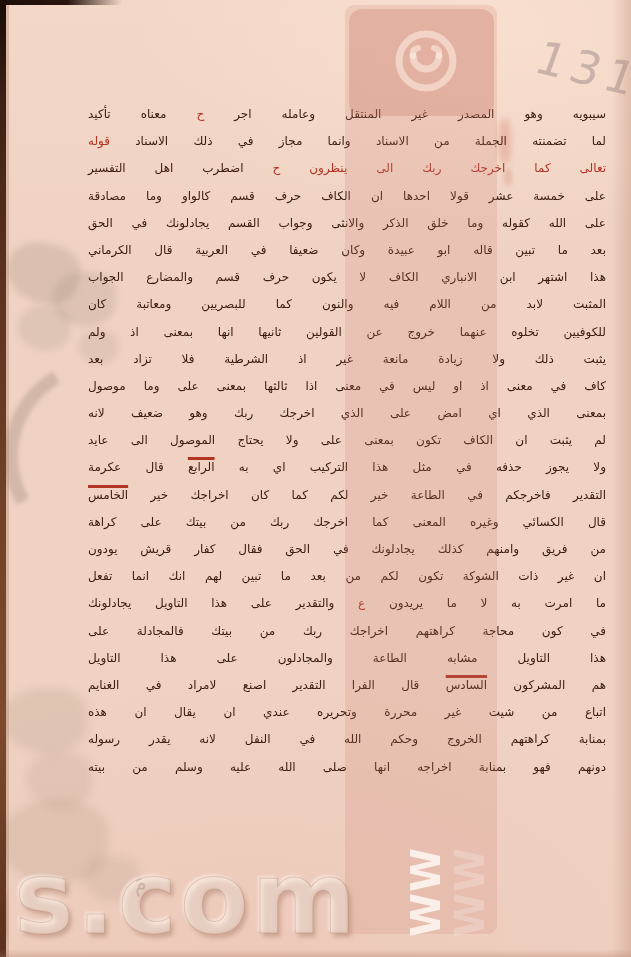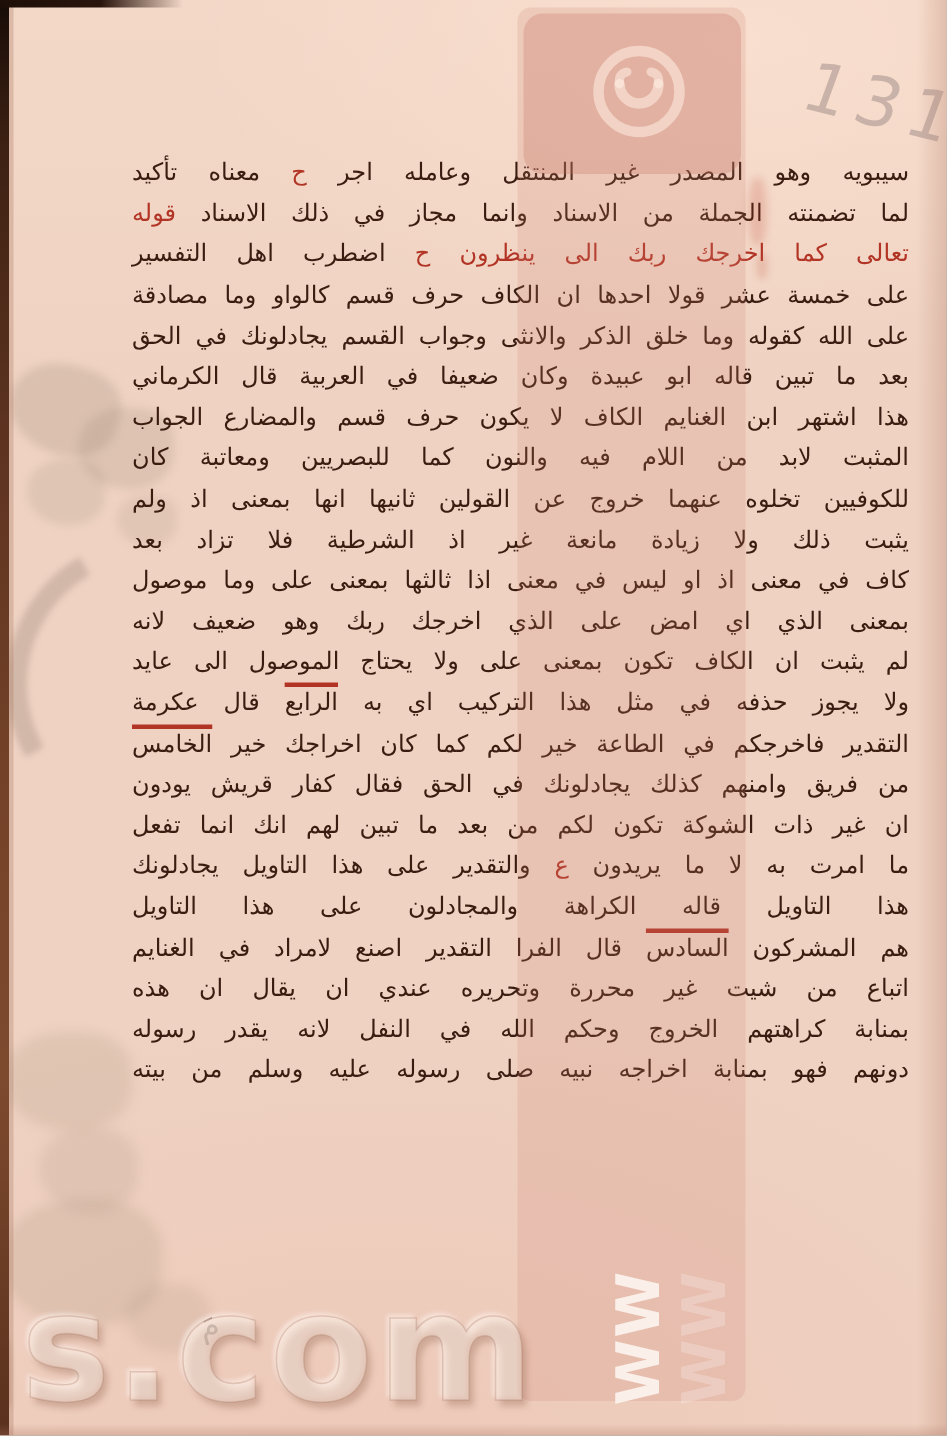--- a/index.html
+++ b/index.html
@@ -10,21 +10,21 @@
     background-image:
       radial-gradient(ellipse 520px 280px at 78% 3%, rgba(250,224,208,0.85), rgba(250,224,208,0) 70%),
       linear-gradient(to bottom, rgba(246,220,204,0.55), rgba(246,220,204,0) 28%),
       radial-gradient(ellipse 720px 420px at 40% 102%, rgba(235,190,174,0.45), rgba(235,190,174,0) 72%);
     font-family:"DejaVu Sans", sans-serif;
   }
   .abs{position:absolute;}
   
   .text-block{
     position:absolute;left:88px;right:25px;top:101px;
-    direction:rtl;color:#3a1c10;font-size:16px;line-height:27.2px;
+    direction:rtl;color:#3a1c10;font-size:12px;line-height:27.2px;
     font-family:"DejaVu Sans", sans-serif;
   }
   .line{text-align:justify;text-align-last:justify;height:27.2px;white-space:normal;}
   .line .red{color:#b23425;}
   .line .red-ol{text-decoration:overline;text-decoration-color:#b23425;text-decoration-thickness:2.5px;}
   .catchword{position:absolute;left:133px;top:872px;font-size:21px;color:#3a1c10;transform:rotate(-14deg);}
   
   .band{position:absolute;left:345px;top:5px;width:152px;height:929px;
     background:rgba(203,130,114,0.20);border-radius:9px;}
   .logo-patch{position:absolute;left:349px;top:9px;width:145px;height:107px;border-radius:13px;
@@ -86,37 +86,39 @@
   <div class="stain s8 abs"></div>
   <div class="crescent"></div>
 
   <div class="text-block">
       <div class="line"><span>سيبويه وهو المصدر غير المنتقل وعامله اجر </span><span class="red">ح</span><span> معناه تأكيد</span></div>
       <div class="line"><span>لما تضمنته الجملة من الاسناد وانما مجاز في ذلك الاسناد </span><span class="red">قوله</span></div>
       <div class="line"><span class="red">تعالى كما اخرجك ربك الى ينظرون ح</span><span> اضطرب اهل التفسير</span></div>
       <div class="line"><span>على خمسة عشر قولا احدها ان الكاف حرف قسم كالواو وما مصادقة</span></div>
       <div class="line"><span>على الله كقوله وما خلق الذكر والانثى وجواب القسم يجادلونك في الحق</span></div>
       <div class="line"><span>بعد ما تبين قاله ابو عبيدة وكان ضعيفا في العربية قال الكرماني</span></div>
-      <div class="line"><span>هذا اشتهر ابن الغنايم الكاف لا يكون حرف قسم والمضارع الجواب</span></div>
+      <div class="line"><span>هذا اشتهر ابن الانباري الكاف لا يكون حرف قسم والمضارع الجواب</span></div>
       <div class="line"><span>المثبت لابد من اللام فيه والنون كما للبصريين ومعاتبة كان</span></div>
       <div class="line"><span>للكوفيين تخلوه عنهما خروج عن القولين ثانيها انها بمعنى اذ ولم</span></div>
       <div class="line"><span>يثبت ذلك ولا زيادة مانعة غير اذ الشرطية فلا تزاد بعد</span></div>
       <div class="line"><span>كاف في معنى اذ او ليس في معنى اذا ثالثها بمعنى على وما موصول</span></div>
       <div class="line"><span>بمعنى الذي اي امض على الذي اخرجك ربك وهو ضعيف لانه</span></div>
       <div class="line"><span>لم يثبت ان الكاف تكون بمعنى على ولا يحتاج الموصول الى عايد</span></div>
       <div class="line"><span>ولا يجوز حذفه في مثل هذا التركيب اي به </span><span class="red-ol">الرابع</span><span> قال عكرمة</span></div>
       <div class="line"><span>التقدير فاخرجكم في الطاعة خير لكم كما كان اخراجك خير </span><span class="red-ol">الخامس</span></div>
+      <div class="line"><span>قال الكسائي وغيره المعنى كما اخرجك ربك من بيتك على كراهة</span></div>
       <div class="line"><span>من فريق وامنهم كذلك يجادلونك في الحق فقال كفار قريش يودون</span></div>
       <div class="line"><span>ان غير ذات الشوكة تكون لكم من بعد ما تبين لهم انك انما تفعل</span></div>
       <div class="line"><span>ما امرت به لا ما يريدون </span><span class="red">ع</span><span> والتقدير على هذا التاويل يجادلونك</span></div>
-      <div class="line"><span>هذا التاويل قاله الكراهة والمجادلون على هذا التاويل</span></div>
+      <div class="line"><span>في كون محاجة كراهتهم اخراجك ربك من بيتك فالمجادلة على</span></div>
+      <div class="line"><span>هذا التاويل مشابه الطاعة والمجادلون على هذا التاويل</span></div>
       <div class="line"><span>هم المشركون </span><span class="red-ol">السادس</span><span> قال الفرا التقدير اصنع لامراد في الغنايم</span></div>
       <div class="line"><span>اتباع من شيت غير محررة وتحريره عندي ان يقال ان هذه</span></div>
       <div class="line"><span>بمنابة كراهتهم الخروج وحكم الله في النفل لانه يقدر رسوله</span></div>
-      <div class="line"><span>دونهم فهو بمنابة اخراجه نبيه صلى رسوله عليه وسلم من بيته</span></div>
+      <div class="line"><span>دونهم فهو بمنابة اخراجه انها صلى الله عليه وسلم من بيته</span></div>
     </div>
   <div class="catchword">مَ</div>
 
   <div class="band"></div>
   <div class="red-smudge"></div>
   <div class="red-smudge2"></div>
   <div class="logo-patch">
     <svg width="145" height="107" viewBox="0 0 145 107">
       <g transform="translate(77,52)" stroke="rgba(255,238,228,0.55)" fill="none" stroke-linecap="round">
         <circle cx="0" cy="0" r="27" stroke-width="7"></circle>

